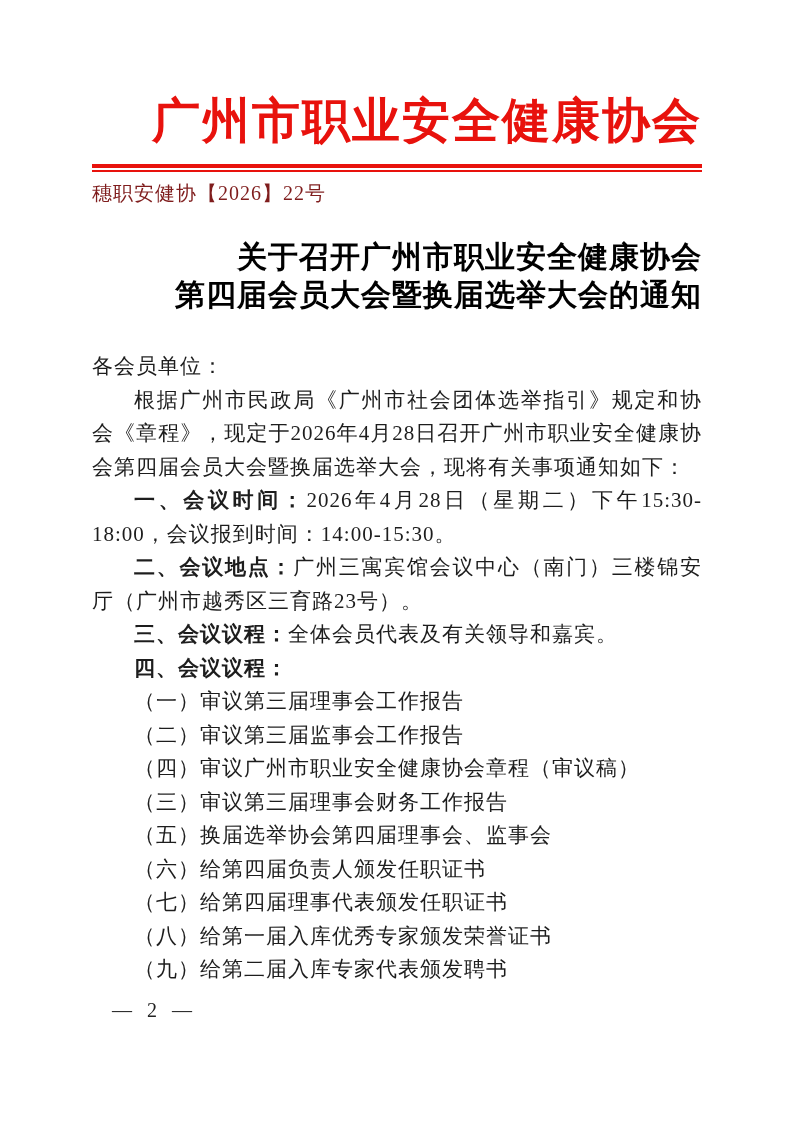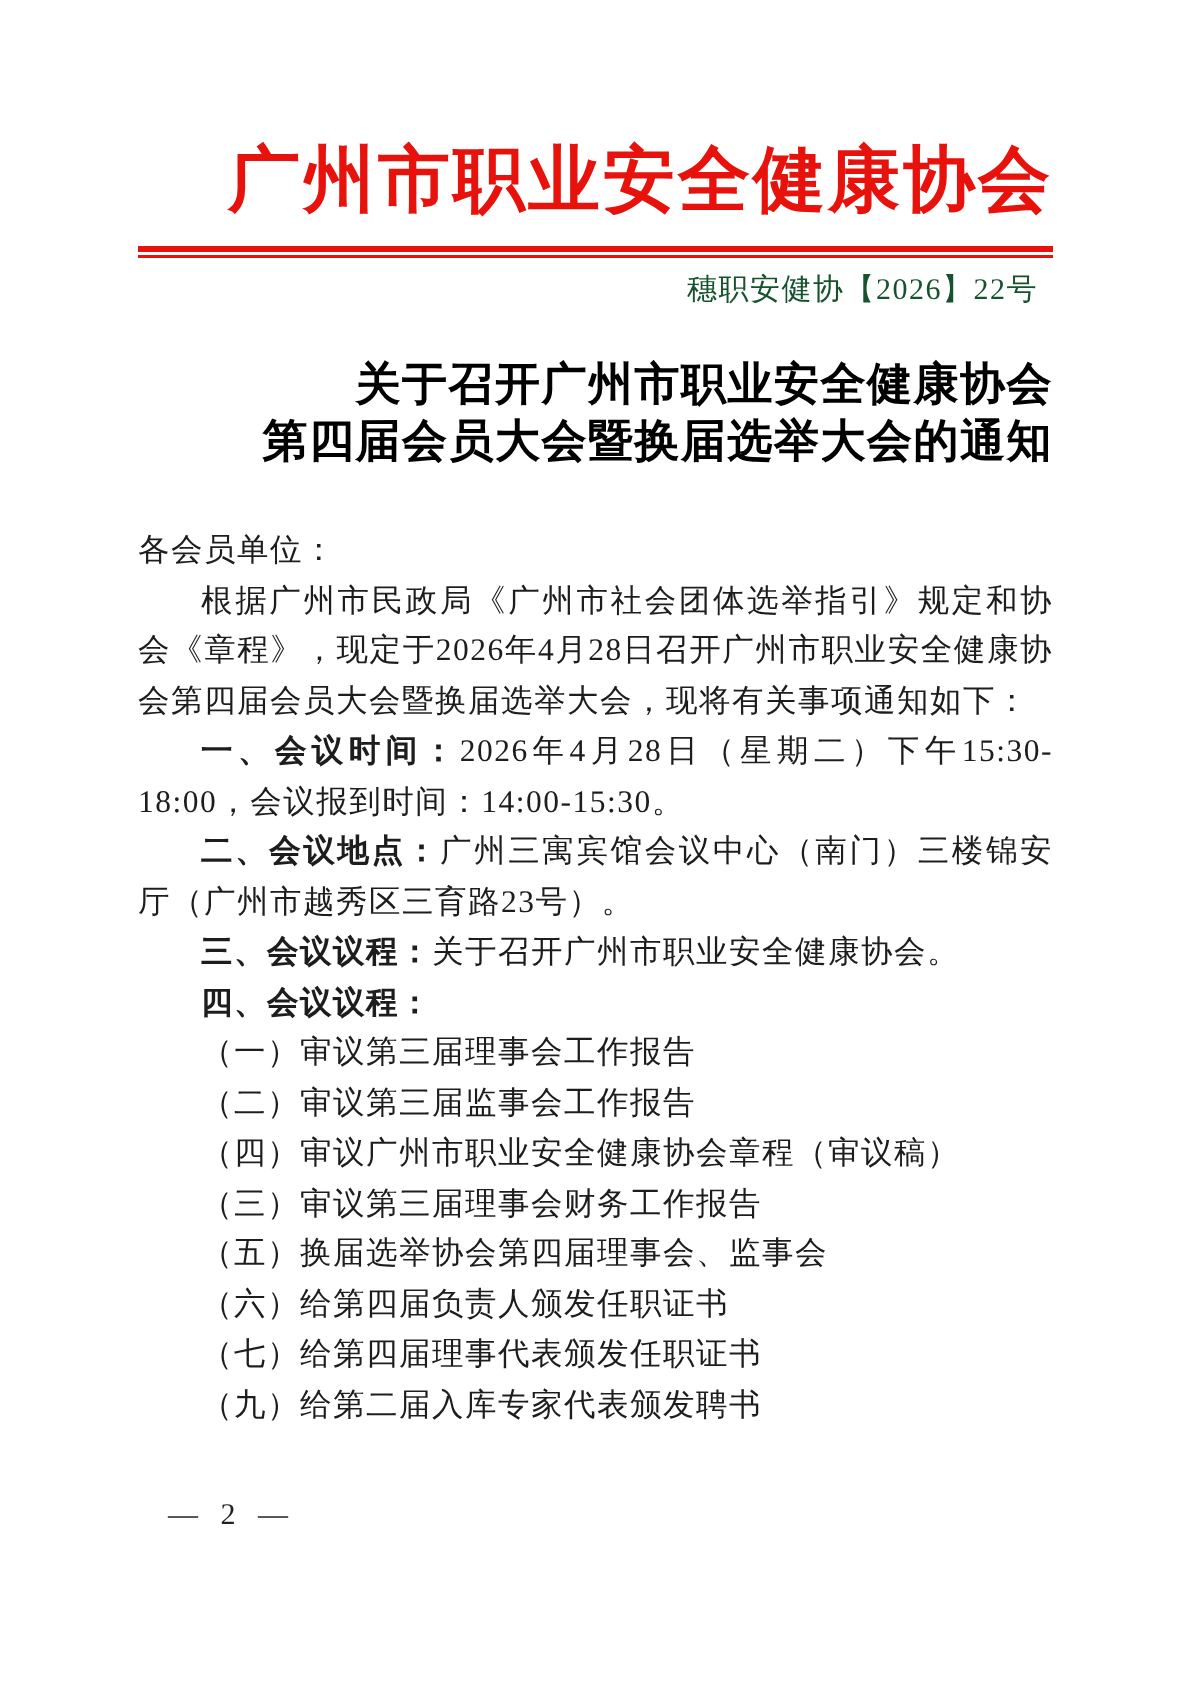--- a/index.html
+++ b/index.html
@@ -25,26 +25,26 @@
     white-space: nowrap;
   }
 
   .divider { margin-top: 16px; }
   .divider .bar-thick { height: 4px; background: var(--accent-red); }
   .divider .bar-gap   { height: 2px; background: #ffffff; }
   .divider .bar-thin  { height: 2px; background: var(--accent-red); }
 
   .doc-number {
     margin-top: 9px;
-    text-align: right;
+    text-align: left;
     padding-right: 10px;
     font-size: 20px;
     line-height: 24px;
     letter-spacing: 1px;
-    color: #14532d;
+    color: #7f1d1d;
   }
 
   .notice-title {
     margin-top: 33px;
     text-align: right;
     font-size: 30px;
     line-height: 38px;
     font-weight: bold;
     letter-spacing: 1px;
     color: #000000;
@@ -99,31 +99,32 @@
   <div class="body-text">
 
     <p>各会员单位：</p>
 
     <p class="indent">根据广州市民政局《广州市社会团体选举指引》规定和协会《章程》，现定于2026年4月28日召开广州市职业安全健康协会第四届会员大会暨换届选举大会，现将有关事项通知如下：</p>
 
     <p class="indent"><span class="sec-label">一、会议时间：</span><span>2026年4月28日（星期二）下午15:30-18:00，会议报到时间：14:00-15:30。</span></p>
 
     <p class="indent"><span class="sec-label">二、会议地点：</span><span>广州三寓宾馆会议中心（南门）三楼锦安厅（广州市越秀区三育路23号）。</span></p>
 
-    <p class="indent"><span class="sec-label">三、会议议程：</span><span>关于召开广州市职业安全健康协会。</span></p>
+    <p class="indent"><span class="sec-label">三、会议议程：</span><span>全体会员代表及有关领导和嘉宾。</span></p>
 
     <p class="indent"><span class="sec-label">四、会议议程：</span><span></span></p>
 
     <p class="indent">（一）审议第三届理事会工作报告</p>
     <p class="indent">（二）审议第三届监事会工作报告</p>
     <p class="indent">（四）审议广州市职业安全健康协会章程（审议稿）</p>
     <p class="indent">（三）审议第三届理事会财务工作报告</p>
     <p class="indent">（五）换届选举协会第四届理事会、监事会</p>
     <p class="indent">（六）给第四届负责人颁发任职证书</p>
     <p class="indent">（七）给第四届理事代表颁发任职证书</p>
+    <p class="indent">（八）给第一届入库优秀专家颁发荣誉证书</p>
     <p class="indent">（九）给第二届入库专家代表颁发聘书</p>
 
   </div>
 
 </div>
 
 <div class="page-footer">
   <span>—</span>
   <span>2</span>
   <span>—</span>

